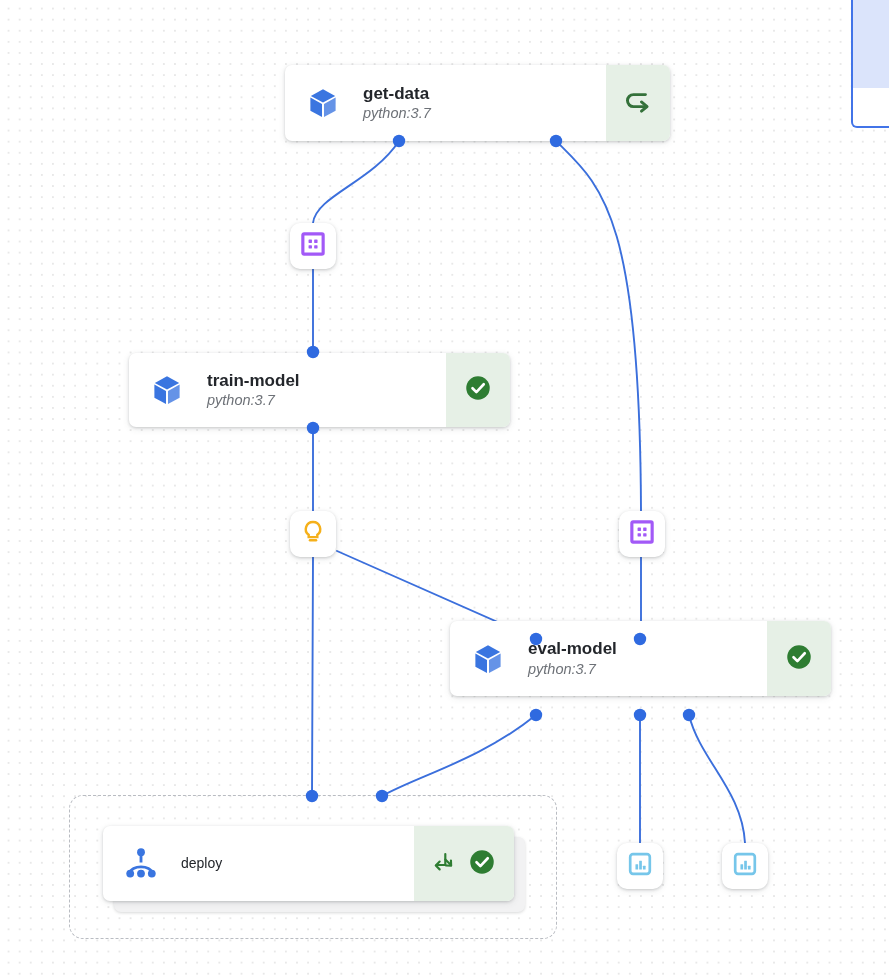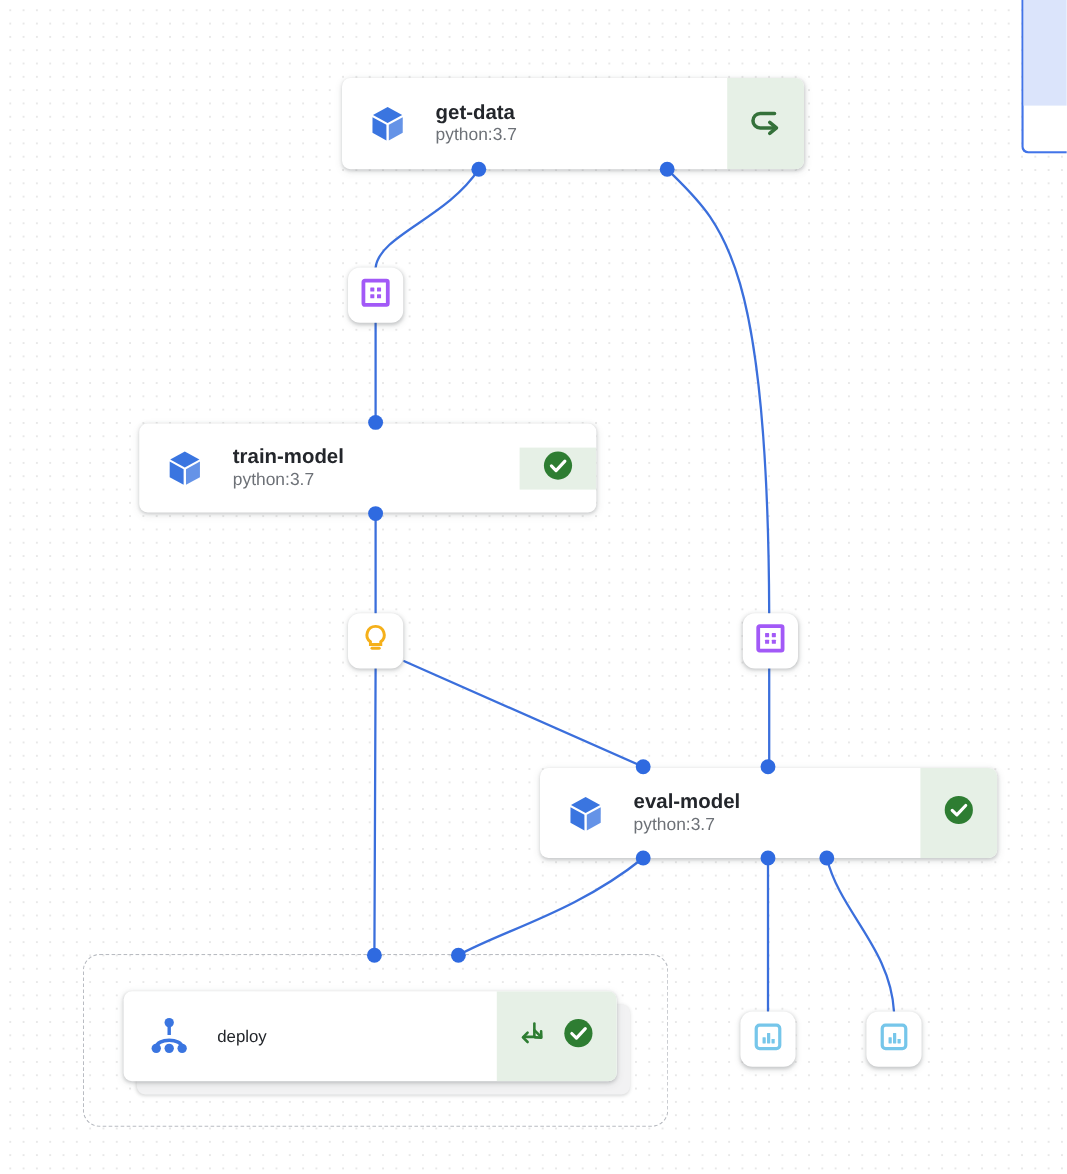--- a/index.html
+++ b/index.html
@@ -94,20 +94,21 @@
     color: #23262b;
     line-height: 1.25;
     white-space: nowrap;
   }
   .node .node-sub {
     font-size: 14.5px;
     color: #6d7177;
     line-height: 1.3;
     margin-top: 0;
     white-space: nowrap;
+    font-style: italic;
   }
   .node .node-status {
     flex: 0 0 auto;
     background: #e6f0e6;
     display: flex;
     align-items: center;
     justify-content: center;
     gap: 10px;
   }
 
@@ -177,42 +178,42 @@
         </div>
         <div class="node-status" style="width: 64px; background: rgb(230, 240, 230);">
           <span><svg width="32" height="32" viewBox="0 0 24 24">
               <g stroke="#34713a" stroke-width="2.2" fill="none" stroke-linecap="round" stroke-linejoin="round">
                 <path d="M17.6 7.2 L8.6 7.2 A4.5 4.5 0 0 0 8.6 16.2 L18.2 16.2"></path>
                 <path d="M14.6 12.7 L18.8 16.2 L14.6 19.6"></path>
               </g>
             </svg></span>
         </div>
       </div>
-      <div class="node" style="left: 116px; top: 353px; width: 381px; height: 74px; align-items: center;">
+      <div class="node" style="left: 129px; top: 353px; width: 381px; height: 74px;">
         <div class="node-body">
           <div class="node-icon">
             <svg width="34" height="34" viewBox="0 0 24 24">
               <path d="M12 2.3 20.6 7 12 11.7 3.4 7z" fill="#3a75e0"></path>
               <path d="M3.1 8.2 11.3 12.7 11.3 21.9 3.1 17.4z" fill="#3a75e0"></path>
               <path d="M20.9 8.2 12.7 12.7 12.7 21.9 20.9 17.4z" fill="#3a75e0" opacity="0.78"></path>
             </svg>
           </div>
           <div class="node-text">
             <div class="node-title">train-model</div>
             <div class="node-sub">python:3.7</div>
           </div>
         </div>
         <div class="node-status" style="width: 64px; background: rgb(230, 240, 230);">
           <span><svg width="30" height="30" viewBox="0 0 24 24">
               <circle cx="12" cy="12" r="9.4" fill="#2e7d32"></circle>
               <path d="M7.6 12.2 L10.7 15.3 L16.6 9.0" fill="none" stroke="#ffffff" stroke-width="2.1" stroke-linecap="round" stroke-linejoin="round"></path>
             </svg></span>
         </div>
       </div>
-      <div class="node" style="left: 450px; top: 640px; width: 381px; height: 75px; gap: 34px;">
+      <div class="node" style="left: 450px; top: 621px; width: 381px; height: 75px; gap: 34px;">
         <div class="node-body">
           <div class="node-icon">
             <svg width="34" height="34" viewBox="0 0 24 24">
               <path d="M12 2.3 20.6 7 12 11.7 3.4 7z" fill="#3a75e0"></path>
               <path d="M3.1 8.2 11.3 12.7 11.3 21.9 3.1 17.4z" fill="#3a75e0"></path>
               <path d="M20.9 8.2 12.7 12.7 12.7 21.9 20.9 17.4z" fill="#3a75e0" opacity="0.78"></path>
             </svg>
           </div>
           <div class="node-text">
             <div class="node-title">eval-model</div>

